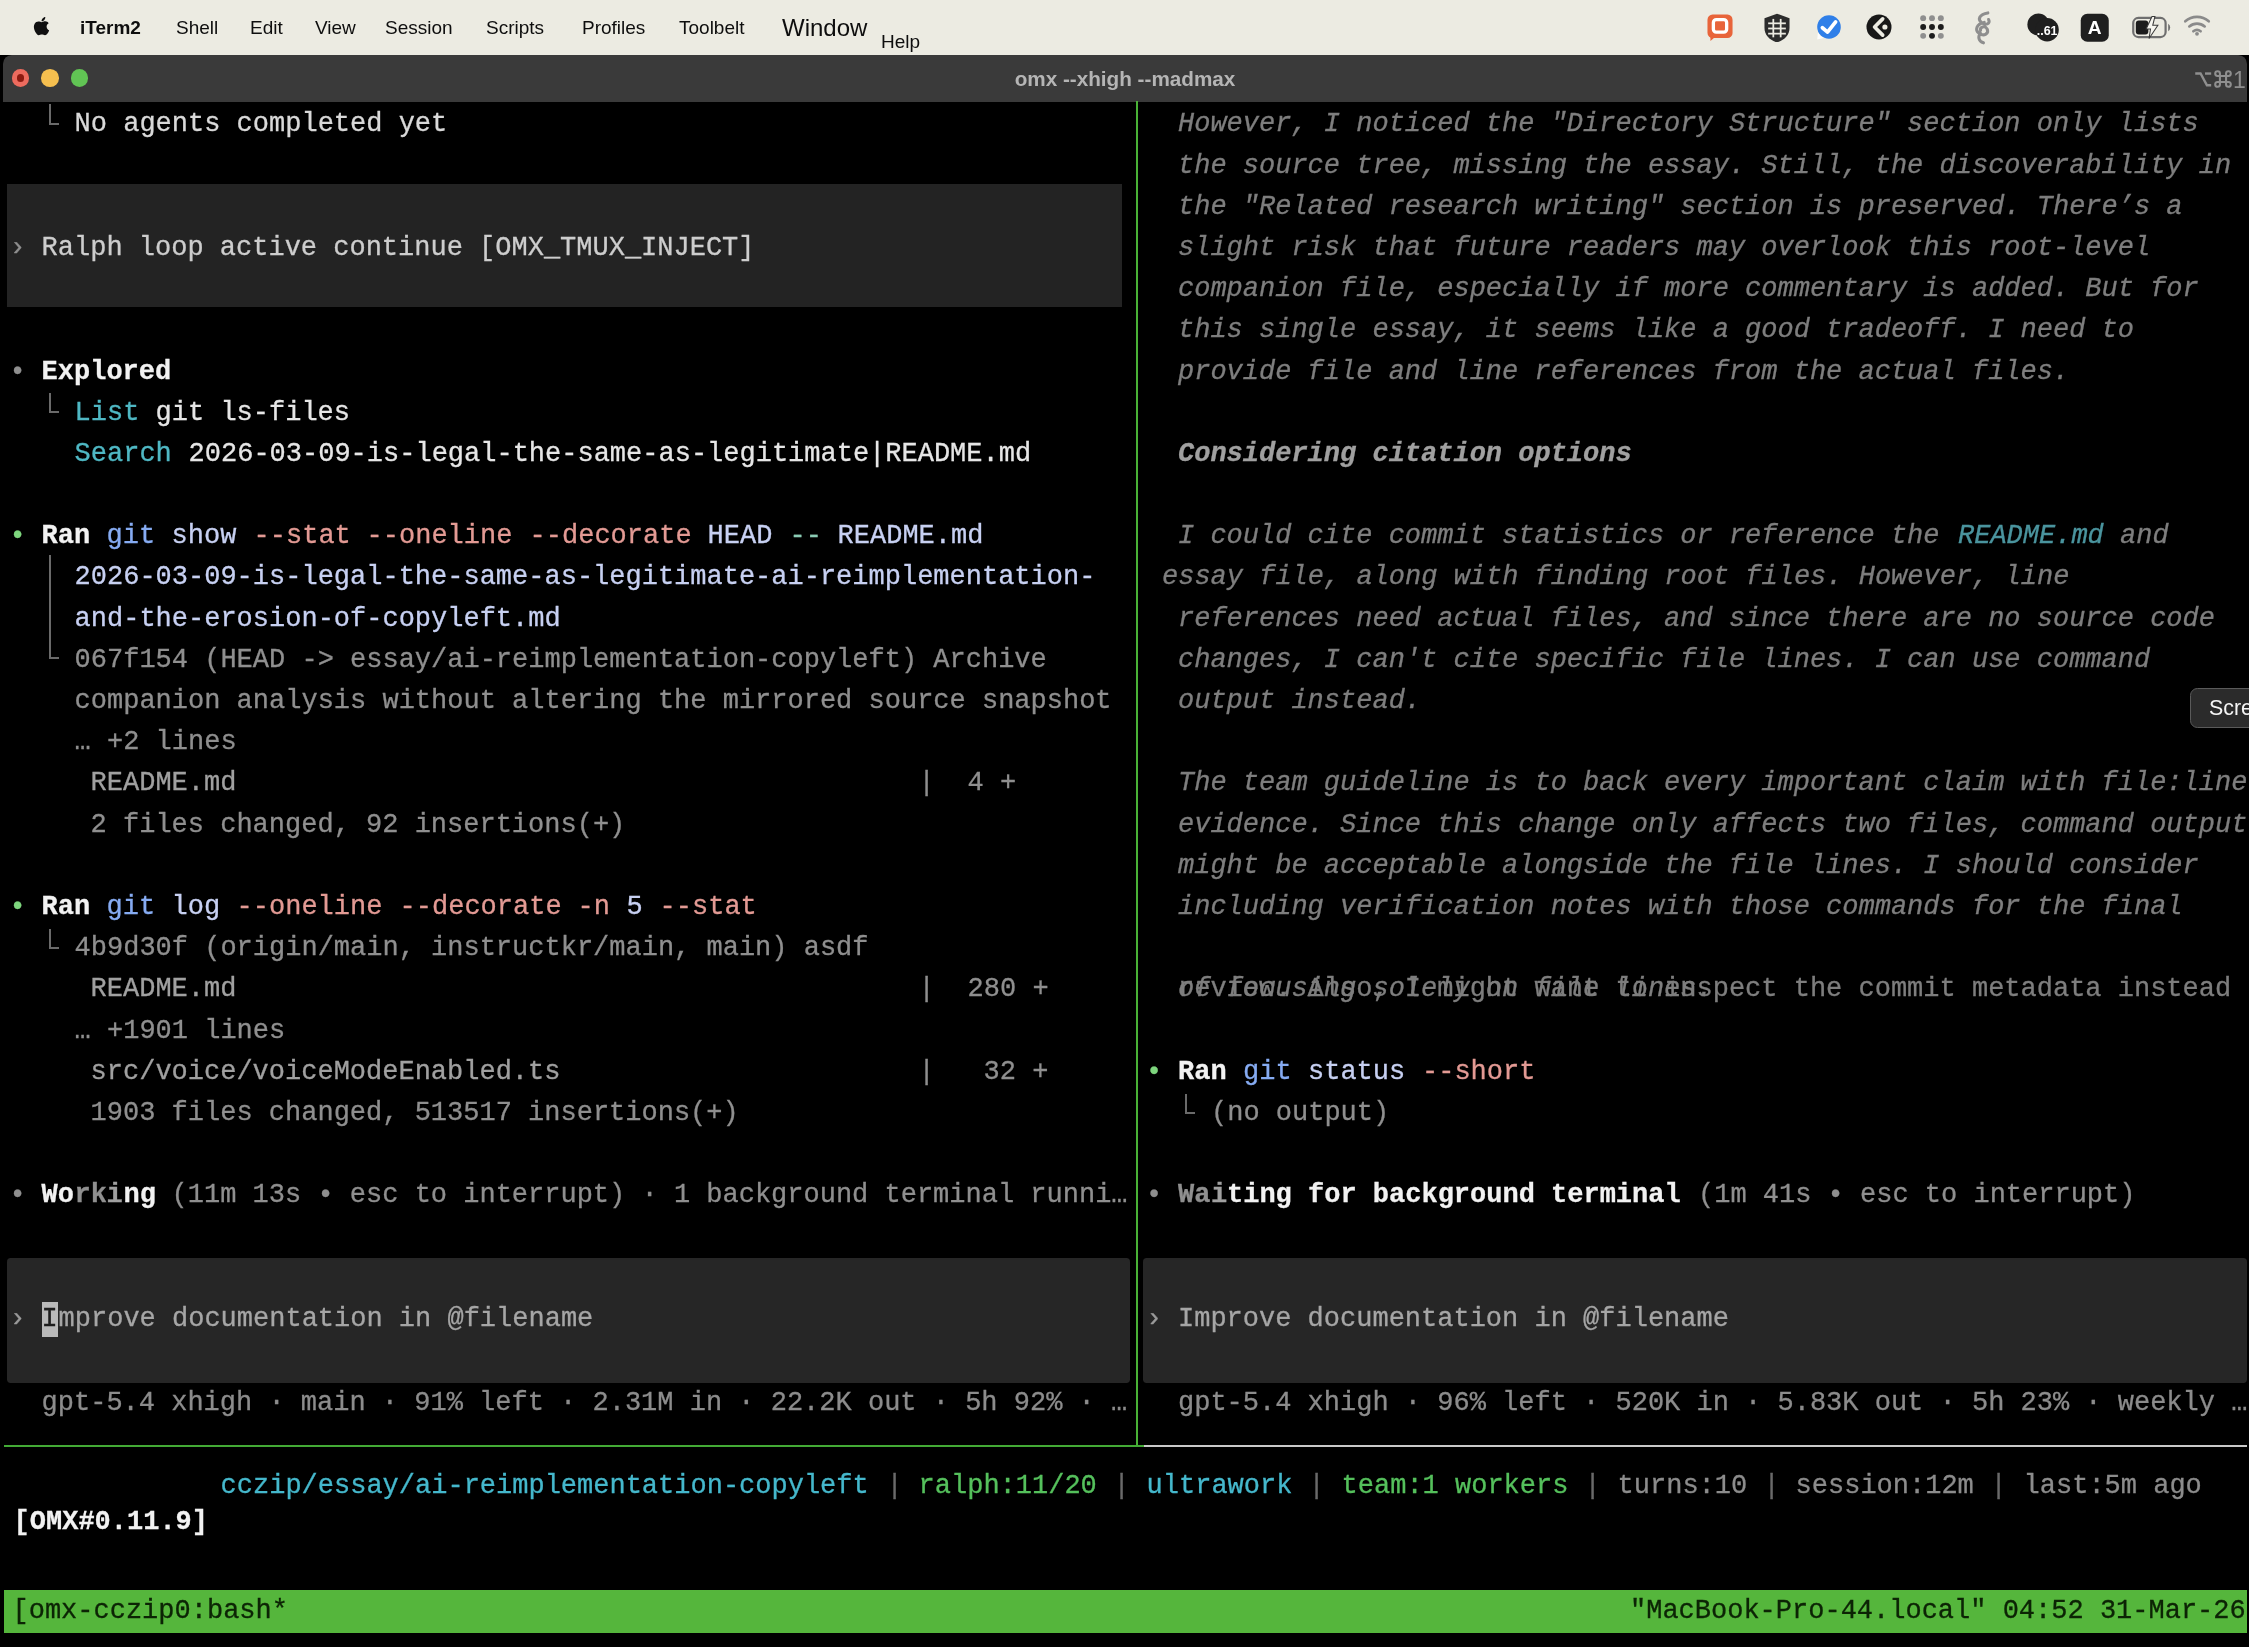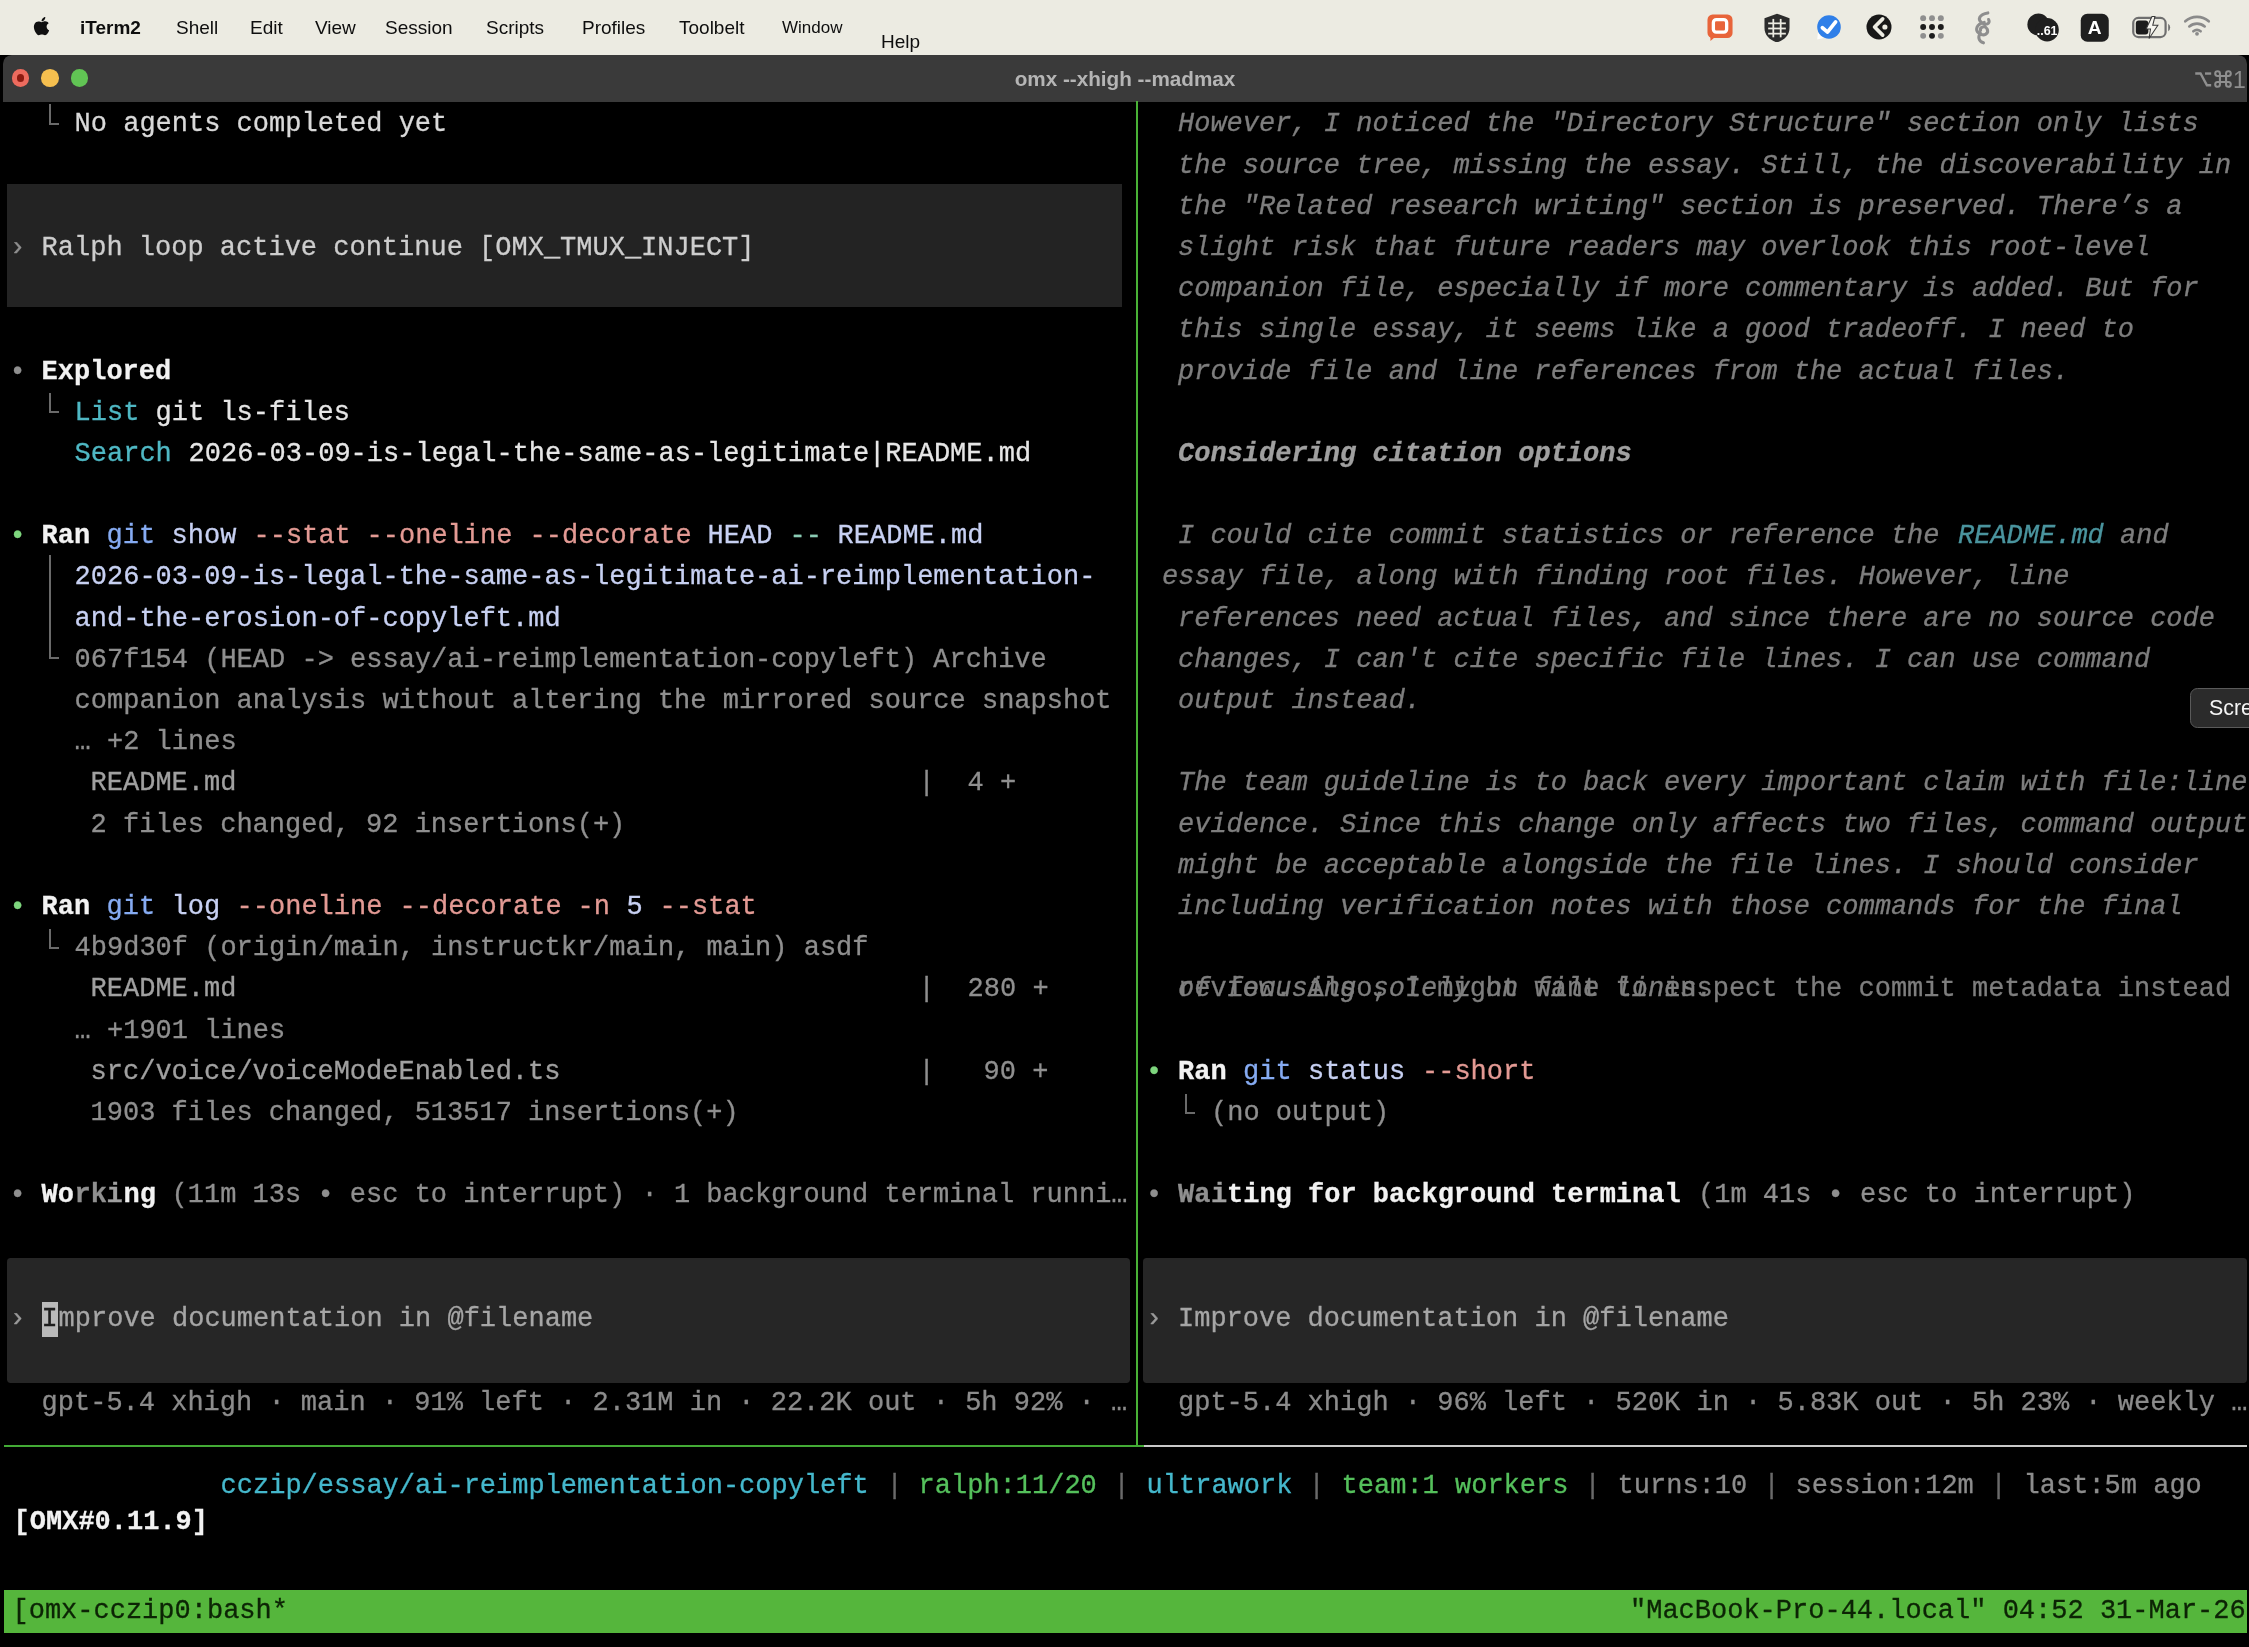--- a/index.html
+++ b/index.html
@@ -17,21 +17,21 @@
 <path fill="#101010" d="M150.37 130.25c-2.45 5.66-5.35 10.87-8.71 15.66-4.58 6.53-8.33 11.05-11.22 13.56-4.48 4.12-9.28 6.23-14.42 6.35-3.69 0-8.14-1.05-13.32-3.18-5.197-2.12-9.973-3.17-14.34-3.17-4.58 0-9.492 1.05-14.746 3.17-5.262 2.13-9.501 3.24-12.742 3.35-4.929.21-9.842-1.96-14.746-6.52-3.13-2.73-7.045-7.41-11.735-14.04-5.032-7.08-9.169-15.29-12.41-24.65-3.471-10.11-5.211-19.9-5.211-29.378 0-10.857 2.346-20.221 7.045-28.068 3.693-6.303 8.606-11.275 14.755-14.925s12.793-5.51 19.948-5.629c3.915 0 9.049 1.211 15.429 3.591 6.362 2.388 10.447 3.599 12.238 3.599 1.339 0 5.877-1.416 13.57-4.239 7.275-2.618 13.415-3.702 18.445-3.275 13.63 1.1 23.87 6.473 30.68 16.153-12.19 7.386-18.22 17.731-18.1 31.002.11 10.337 3.86 18.939 11.23 25.769 3.34 3.17 7.07 5.62 11.22 7.36-.9 2.61-1.85 5.11-2.86 7.51zM119.11 7.24c0 8.102-2.96 15.667-8.86 22.669-7.12 8.324-15.732 13.134-25.071 12.375-.119-.972-.188-1.995-.188-3.07 0-7.778 3.386-16.102 9.399-22.908 3.002-3.446 6.82-6.311 11.45-8.597 4.62-2.252 8.99-3.497 13.1-3.709.12 1.083.17 2.166.17 3.24z"></path>
     </svg>
 <span class="abs" style="left:80px;top:0;height:55px;line-height:56px;font-size:19px;color:#0e0e0e;font-weight:700;">iTerm2</span>
 <span class="abs" style="left:176px;top:0;height:55px;line-height:56px;font-size:19px;color:#0e0e0e;font-weight:400;">Shell</span>
 <span class="abs" style="left:250px;top:0;height:55px;line-height:56px;font-size:19px;color:#0e0e0e;font-weight:400;">Edit</span>
 <span class="abs" style="left:315px;top:0;height:55px;line-height:56px;font-size:19px;color:#0e0e0e;font-weight:400;">View</span>
 <span class="abs" style="left:385px;top:0;height:55px;line-height:56px;font-size:19px;color:#0e0e0e;font-weight:400;">Session</span>
 <span class="abs" style="left:486px;top:0;height:55px;line-height:56px;font-size:19px;color:#0e0e0e;font-weight:400;">Scripts</span>
 <span class="abs" style="left:582px;top:0;height:71px;line-height:56px;font-size:19px;color:#0e0e0e;font-weight:400;">Profiles</span>
 <span class="abs" style="left:679px;top:0;height:55px;line-height:56px;font-size:19px;color:#0e0e0e;font-weight:400;">Toolbelt</span>
-<span class="abs" style="left:782px;top:0;height:55px;line-height:56px;font-size:17px;color:#0e0e0e;font-weight:400;">Window</span>
+<span class="abs" style="left:782px;top:0;height:55px;line-height:56px;font-size:24px;color:#0e0e0e;font-weight:400;">Window</span>
 <span class="abs" style="left:881px;top:0;height:55px;line-height:56px;font-size:19px;color:#0e0e0e;font-weight:400;margin-top:14px;">Help</span>
 
 <svg class="abs" style="left:1706px;top:13.3px;" width="29.5" height="29.5" viewBox="0 0 40 40">
  <rect x="2" y="2" width="34" height="32" rx="7" fill="#e8643a"></rect>
  <path d="M6 30 L6 38 L15 30 Z" fill="#e8643a"></path>
  <rect x="10" y="9" width="18" height="17" rx="4" fill="none" stroke="#fff" stroke-width="4.5"></rect>
 </svg>
 <svg class="abs" style="left:1763px;top:12.5px;" width="28" height="29.5" viewBox="0 0 38 40">
  <path d="M19 1 L36 7 V20 C36 31 28 37 19 40 C10 37 2 31 2 20 V7 Z" fill="#2c2c2c"></path>
  <g stroke="#ecebe2" stroke-width="2.4">
@@ -133,21 +133,21 @@
 <div class="r" style="left:9.6px;top:599px;"><span style="left:65px;color:#c7d0f2;">and-the-erosion-of-copyleft.md</span></div>
 <div class="r" style="left:9.6px;top:640px;"><span style="left:65px;color:#8f8f8f;">067f154 (HEAD -&gt; essay/ai-reimplementation-copyleft) Archive</span></div>
 <div class="r" style="left:9.6px;top:681px;"><span style="left:65px;color:#8f8f8f;">companion analysis without altering the mirrored source snapshot</span></div>
 <div class="r" style="left:9.6px;top:722px;"><span style="left:65px;color:#8f8f8f;">… +2 lines</span></div>
 <div class="r" style="left:9.6px;top:763px;"><span style="left:81px;color:#a0a0a0;">README.md</span><span style="left:909px;color:#8f8f8f;">|</span><span style="left:958px;color:#8f8f8f;">4 +</span></div>
 <div class="r" style="left:9.6px;top:805px;"><span style="left:81px;color:#8f8f8f;">2 files changed, 92 insertions(+)</span></div>
 <div class="r" style="left:9.6px;top:887px;"><span style="left:0px;color:#7ed67e;">•</span><span style="left:32px;color:#f2f2f2;font-weight:700;">Ran</span><span style="left:97px;color:#86abf2;">git</span><span style="left:162px;color:#c7d0f2;">log</span><span style="left:227px;color:#e39a94;">--oneline</span><span style="left:390px;color:#e39a94;">--decorate</span><span style="left:568px;color:#e39a94;">-n</span><span style="left:617px;color:#c7d0f2;">5</span><span style="left:650px;color:#e39a94;">--stat</span></div>
 <div class="r" style="left:9.6px;top:928px;"><span style="left:65px;color:#8f8f8f;">4b9d30f (origin/main, instructkr/main, main) asdf</span></div>
 <div class="r" style="left:9.6px;top:969px;"><span style="left:81px;color:#a0a0a0;">README.md</span><span style="left:909px;color:#8f8f8f;">|</span><span style="left:958px;color:#8f8f8f;">280 +</span></div>
 <div class="r" style="left:9.6px;top:1011px;"><span style="left:65px;color:#8f8f8f;">… +1901 lines</span></div>
-<div class="r" style="left:9.6px;top:1052px;"><span style="left:81px;color:#a0a0a0;">src/voice/voiceModeEnabled.ts</span><span style="left:909px;color:#8f8f8f;">|</span><span style="left:974px;color:#8f8f8f;">90 +</span></div>
+<div class="r" style="left:9.6px;top:1052px;"><span style="left:81px;color:#a0a0a0;">src/voice/voiceModeEnabled.ts</span><span style="left:909px;color:#8f8f8f;">|</span><span style="left:974px;color:#8f8f8f;">32 +</span></div>
 <div class="r" style="left:9.6px;top:1093px;"><span style="left:81px;color:#8f8f8f;">1903 files changed, 513517 insertions(+)</span></div>
 <div class="r" style="left:9.6px;top:1175px;"><span style="left:0px;color:#8f8f8f;">•</span><span style="left:32px;color:#f2f2f2;font-weight:700;">Wo</span><span style="left:65px;color:#8f8f8f;font-weight:700;">rk</span><span style="left:97px;color:#a0a0a0;font-weight:700;">i</span><span style="left:114px;color:#f2f2f2;font-weight:700;">ng</span><span style="left:162px;color:#8f8f8f;">(11m 13s • esc to interrupt) · 1 background terminal runni…</span></div>
 <div class="r" style="left:1146px;top:104px;"><span style="left:32px;color:#7e7e7e;font-style:italic;">However, I noticed the "Directory Structure" section only lists</span></div>
 <div class="r" style="left:1146px;top:146px;"><span style="left:32px;color:#7e7e7e;font-style:italic;">the source tree, missing the essay. Still, the discoverability in</span></div>
 <div class="r" style="left:1146px;top:187px;"><span style="left:32px;color:#7e7e7e;font-style:italic;">the "Related research writing" section is preserved. There’s a</span></div>
 <div class="r" style="left:1146px;top:228px;"><span style="left:32px;color:#7e7e7e;font-style:italic;">slight risk that future readers may overlook this root-level</span></div>
 <div class="r" style="left:1146px;top:269px;"><span style="left:32px;color:#7e7e7e;font-style:italic;">companion file, especially if more commentary is added. But for</span></div>
 <div class="r" style="left:1146px;top:310px;"><span style="left:32px;color:#7e7e7e;font-style:italic;">this single essay, it seems like a good tradeoff. I need to</span></div>
 <div class="r" style="left:1146px;top:352px;"><span style="left:32px;color:#7e7e7e;font-style:italic;">provide file and line references from the actual files.</span></div>
 <div class="r" style="left:1146px;top:557px;"><span style="left:16px;color:#7e7e7e;font-style:italic;">essay file, along with finding root files. However, line</span></div>

